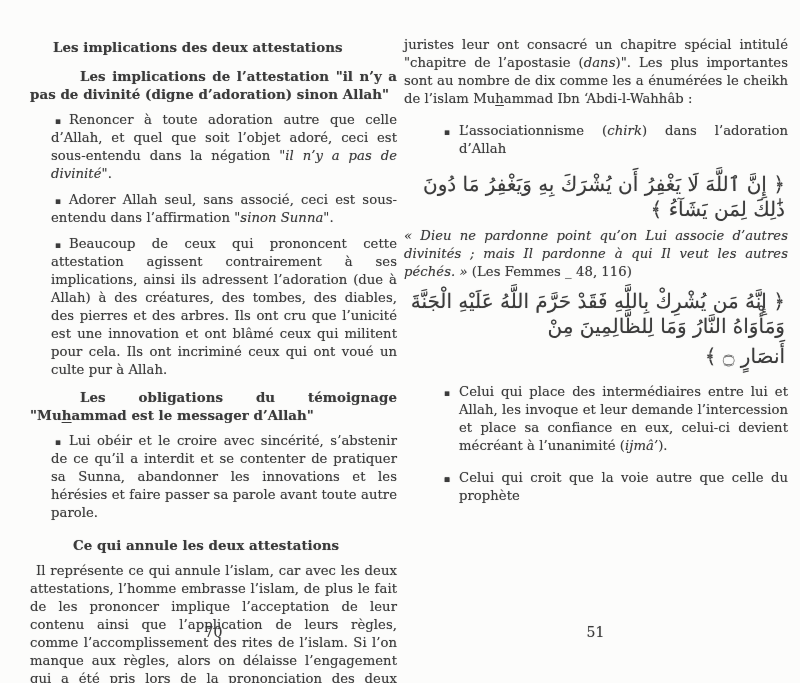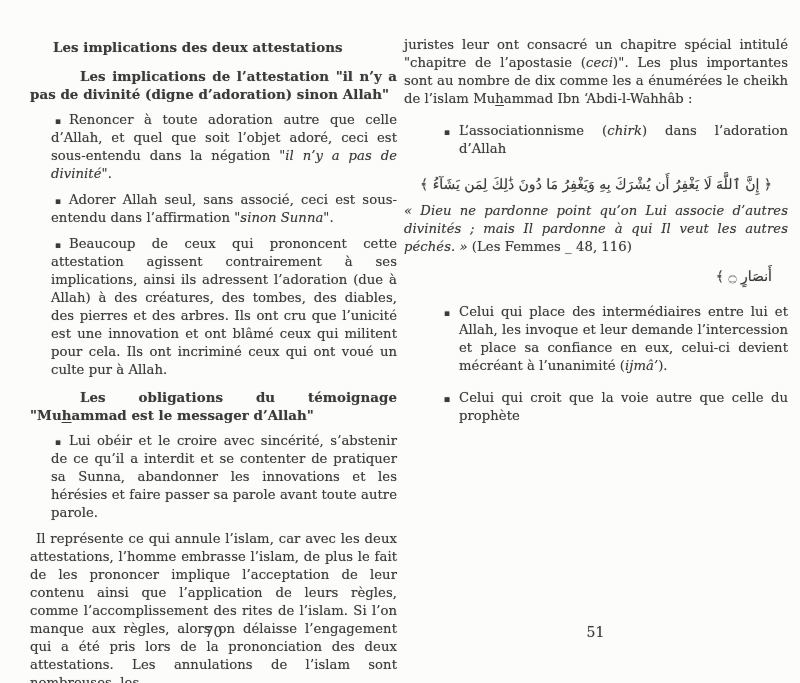--- a/index.html
+++ b/index.html
@@ -38,21 +38,21 @@
   .bm {
     position: absolute; top: 1px;
     font-size: 9px; line-height: 18px;
     font-family: "DejaVu Sans", sans-serif;
     text-indent: 0;
   }
 
   .it { font-style: italic; }
   .u  { text-decoration: underline; text-underline-offset: 2px; }
 
-  .ar { margin: 8px 16px 5px; text-align: right; font-size: 14px; line-height: 25px; direction: rtl; }
+  .ar { margin: 8px 3px 5px; text-align: right; font-size: 20px; line-height: 25px; direction: rtl; }
   .ar-end { text-align: right; margin-top: 0; margin-bottom: 6px; }
 
   .quote { margin: 2px 0 8px; }
 
   .pagenum {
     position: absolute; top: 624px;
     text-align: center; font-size: 14px; color: #3b3b3b;
     text-shadow: 0 0 0.8px rgba(85,85,85,0.55);
   }
   .pn-left  { left: 30px;  width: 367px; }
@@ -82,36 +82,38 @@
       <span>Beaucoup de ceux qui prononcent cette attestation agissent contrairement à ses implications, ainsi ils adressent l’adoration (due à Allah) à des créatures, des tombes, des diables, des pierres et des arbres. Ils ont cru que l’unicité est une innovation et ont blâmé ceux qui militent pour cela. Ils ont incriminé ceux qui ont voué un culte pur à Allah.</span>
     </div>
 
     <h3 class="hd hd-indent"><span>Les obligations du témoignage "Mu</span><span class="u">h</span><span>ammad est le messager d’Allah"</span></h3>
 
     <div class="bullet bullet-l">
       <span class="bm">▪</span>
       <span>Lui obéir et le croire avec sincérité, s’abstenir de ce qu’il a interdit et se contenter de pratiquer sa Sunna, abandonner les innovations et les hérésies et faire passer sa parole avant toute autre parole.</span>
     </div>
 
+    <h3 class="hd hd-annule">Ce qui annule les deux attestations</h3>
 
     <p class="body-p p-first">Il représente ce qui annule l’islam, car avec les deux attestations, l’homme embrasse l’islam, de plus le fait de les prononcer implique l’acceptation de leur contenu ainsi que l’application de leurs règles, comme l’accomplissement des rites de l’islam. Si l’on manque aux règles, alors on délaisse l’engagement qui a été pris lors de la prononciation des deux attestations. Les annulations de l’islam sont nombreuses, les</p>
   </section>
 
   <section class="page page-right">
-    <p class="body-p"><span>juristes leur ont consacré un chapitre spécial intitulé "chapitre de l’apostasie (</span><span class="it">ceci</span><span>)". Les plus importantes sont au nombre de dix comme les a énumérées le cheikh de l’islam Mu</span><span class="u">h</span><span>ammad Ibn ‘Abdi-l-Wahhâb :</span></p>
+    <p class="body-p"><span>juristes leur ont consacré un chapitre spécial intitulé "chapitre de l’apostasie (</span><span class="it">dans</span><span>)". Les plus importantes sont au nombre de dix comme les a énumérées le cheikh de l’islam Mu</span><span class="u">h</span><span>ammad Ibn ‘Abdi-l-Wahhâb :</span></p>
 
     <div class="bullet bullet-r">
       <span class="bm">▪</span>
       <span>L’associationnisme (</span><span class="it">chirk</span><span>) dans l’adoration d’Allah</span>
     </div>
 
     <p class="ar" dir="rtl">﴿ إِنَّ ٱللَّهَ لَا يَغْفِرُ أَن يُشْرَكَ بِهِ وَيَغْفِرُ مَا دُونَ ذَٰلِكَ لِمَن يَشَآءُ ﴾</p>
 
     <p class="quote"><span class="it">« Dieu ne pardonne point qu’on Lui associe d’autres divinités ; mais Il pardonne à qui Il veut les autres péchés. »</span><span> (Les Femmes _ 48, 116)</span></p>
 
+    <p class="ar" dir="rtl">﴿ إِنَّهُ مَن يُشْرِكْ بِاللَّهِ فَقَدْ حَرَّمَ اللَّهُ عَلَيْهِ الْجَنَّةَ وَمَأْوَاهُ النَّارُ وَمَا لِلظَّالِمِينَ مِنْ</p>
     <p class="ar ar-end" dir="rtl">أَنصَارٍ ۝ ﴾</p>
 
 
 
     <div class="bullet bullet-r">
       <span class="bm">▪</span>
       <span>Celui qui place des intermédiaires entre lui et Allah, les invoque et leur demande l’intercession et place sa confiance en eux, celui-ci devient mécréant à l’unanimité (</span><span class="it">ijmâ’</span><span>).</span>
     </div>
 
     <div class="bullet bullet-r">

